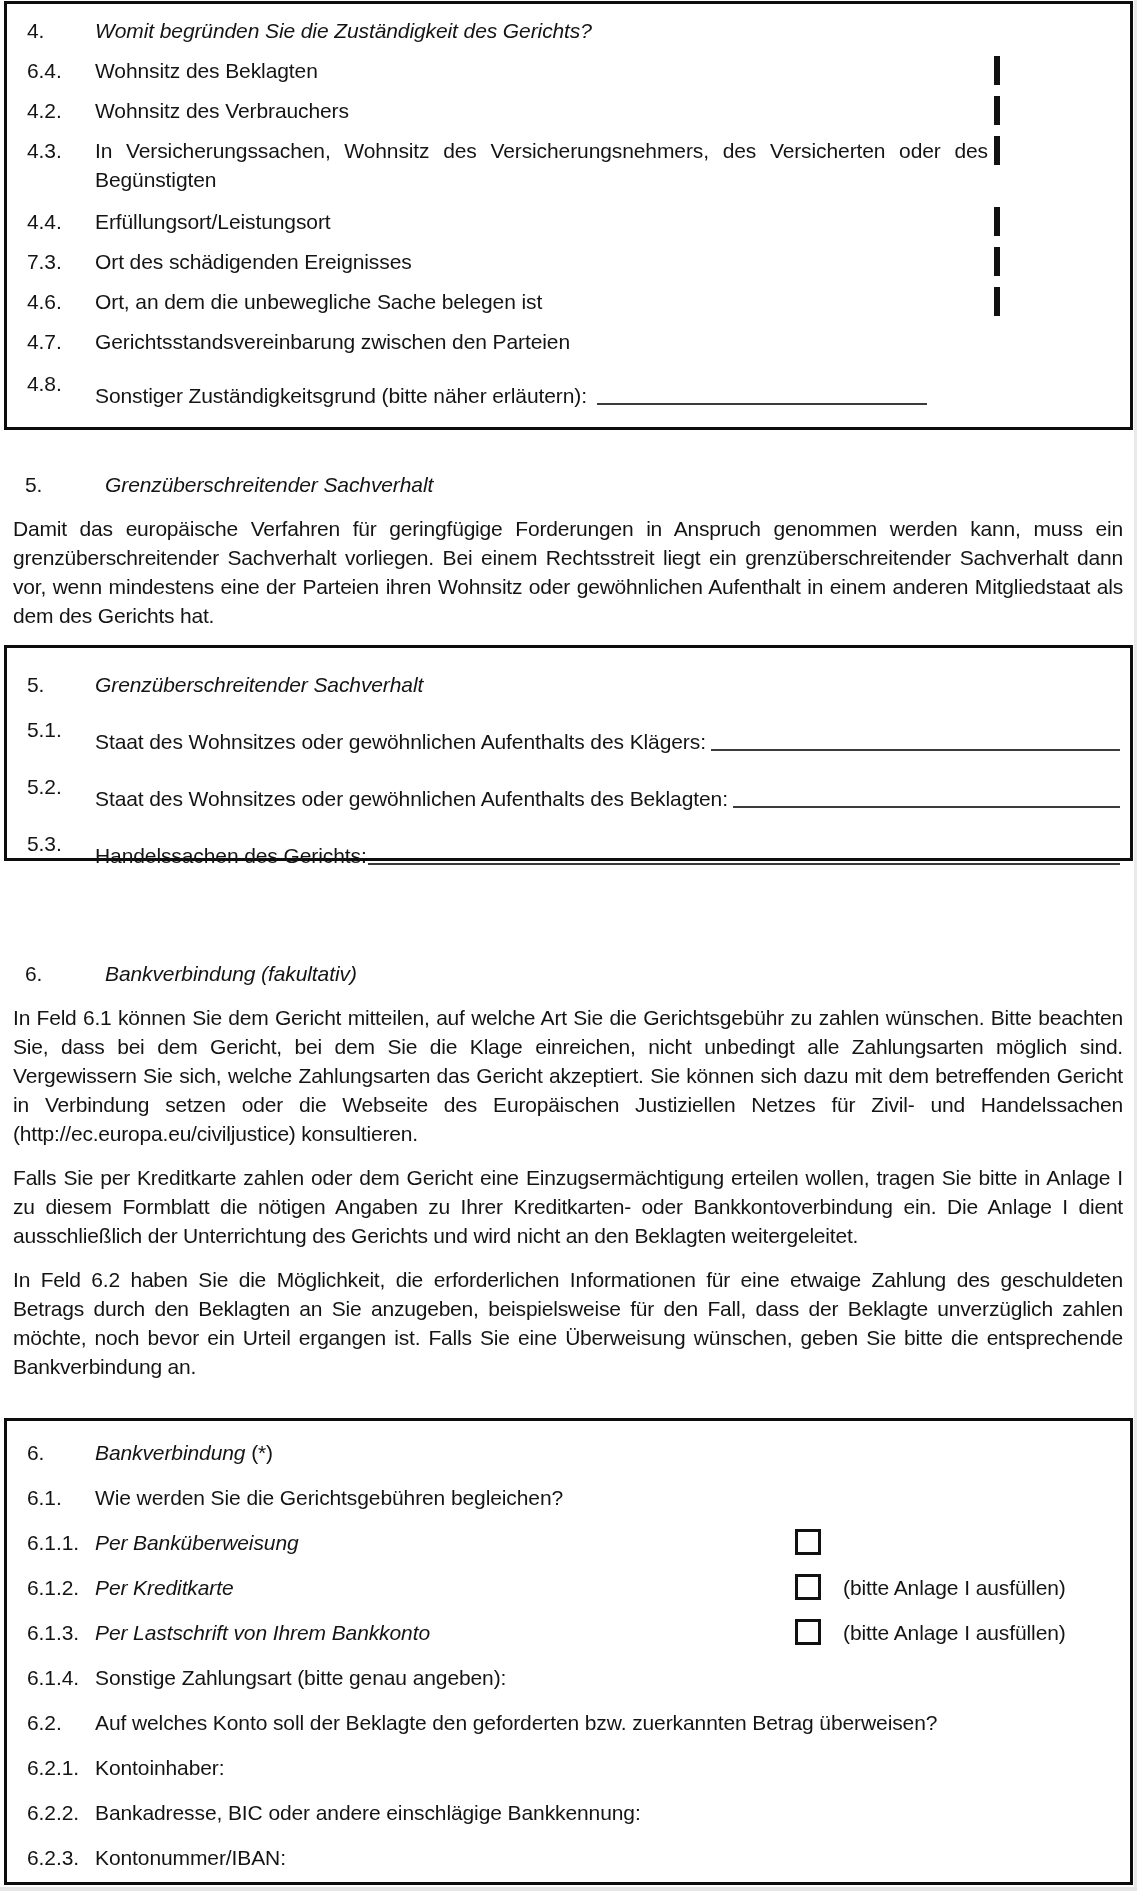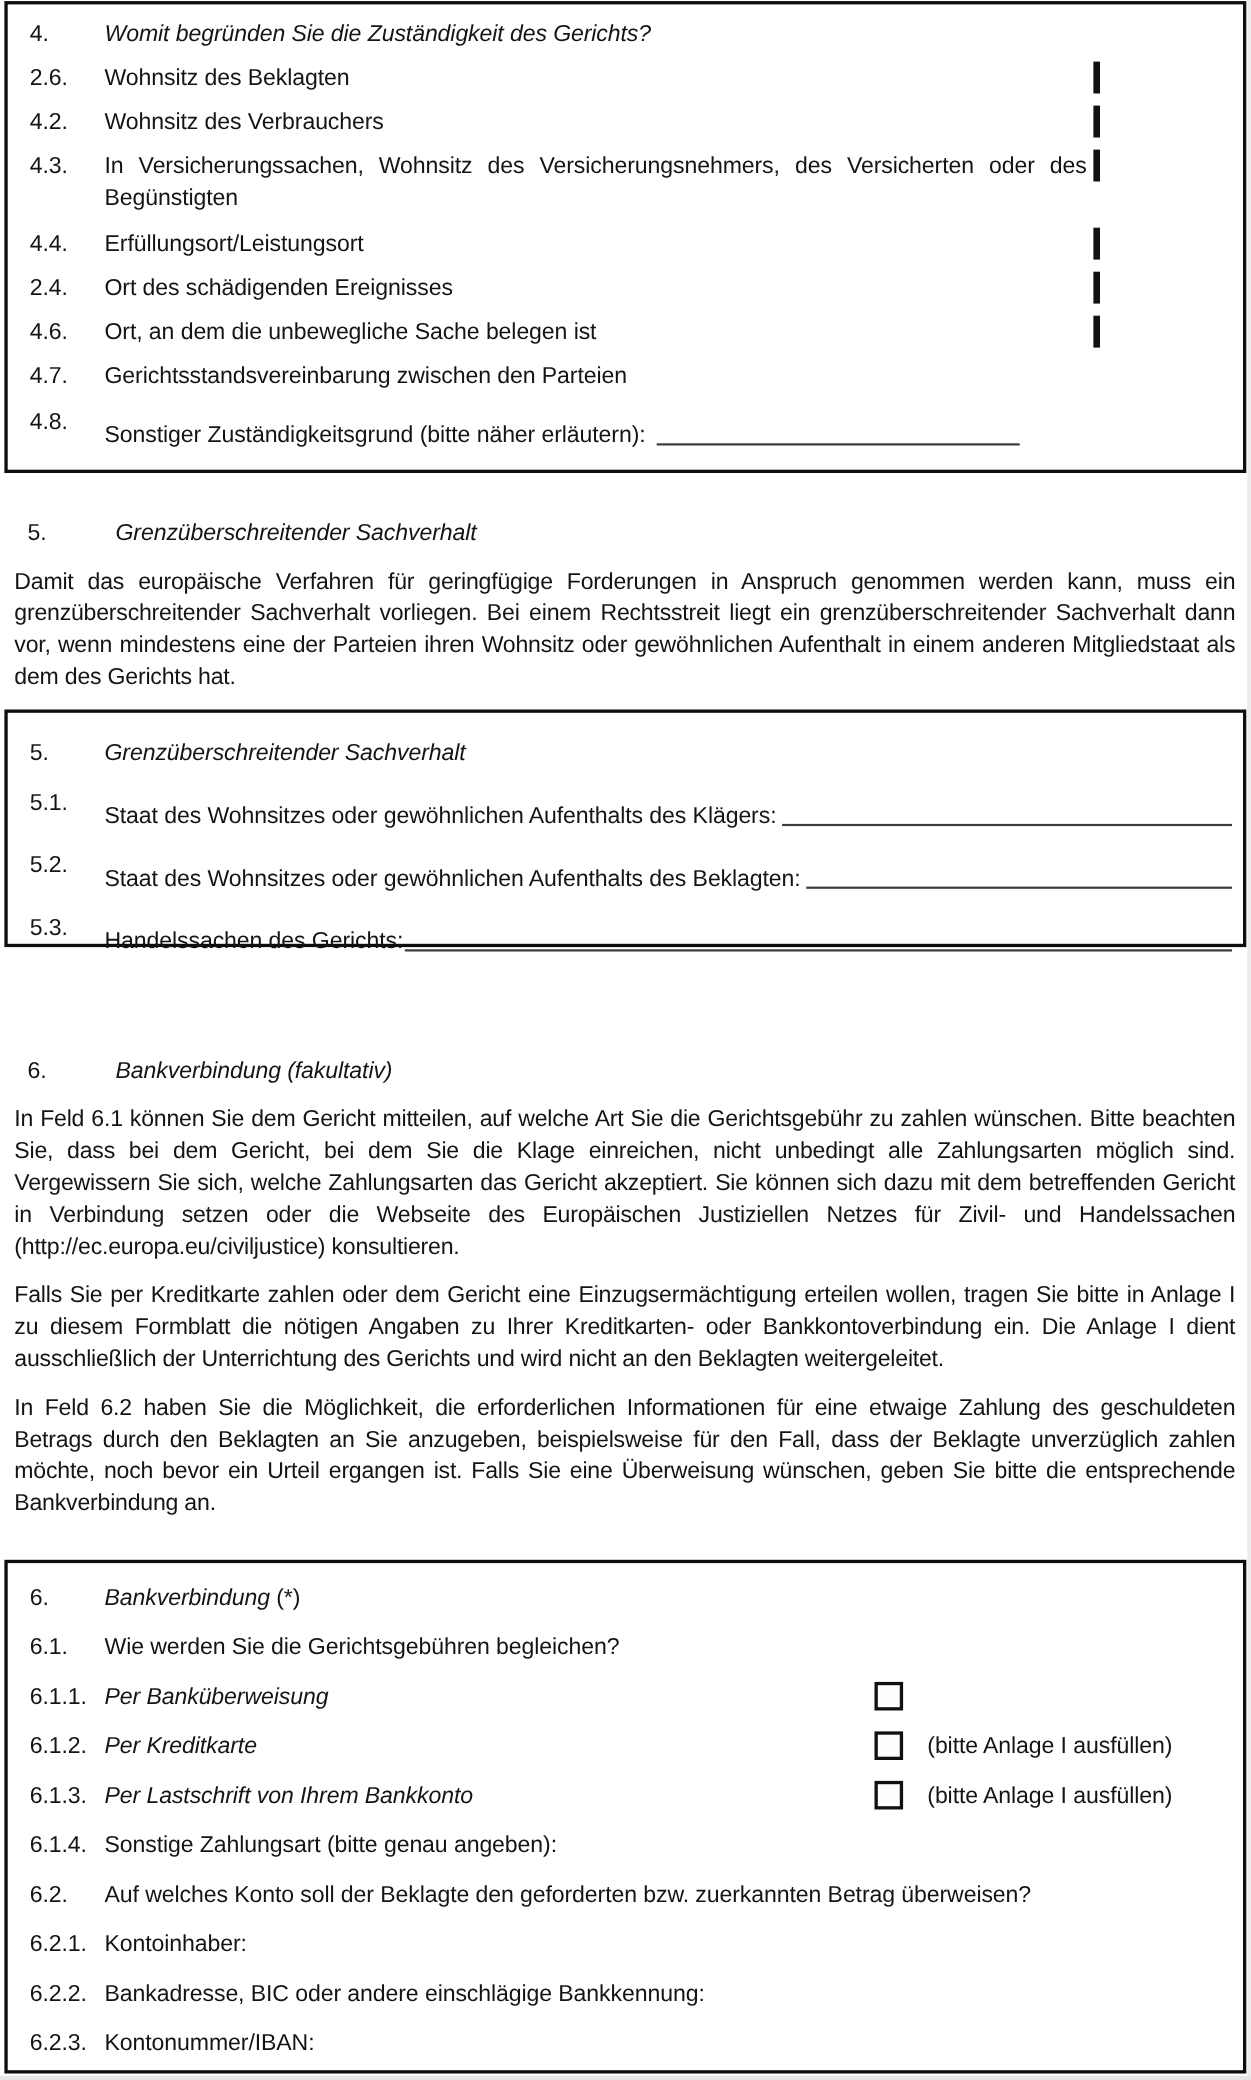--- a/index.html
+++ b/index.html
@@ -117,21 +117,21 @@
 
 <div class="page">
 
   <div class="formbox" id="box4">
     <div class="row head">
       <span class="num">4.</span>
       <span class="lbl title-it">Womit begründen Sie die Zuständigkeit des Gerichts?</span>
     </div>
 
     <div class="row">
-      <span class="num">2.6.</span>
+      <span class="num">6.4.</span>
       <span class="lbl">Wohnsitz des Beklagten</span>
       <span class="cbcol"><span class="checkbox"></span></span>
     </div>
 
     <div class="row">
       <span class="num">4.2.</span>
       <span class="lbl">Wohnsitz des Verbrauchers</span>
       <span class="cbcol"><span class="checkbox"></span></span>
     </div>
 
@@ -141,21 +141,21 @@
       <span class="cbcol"><span class="checkbox"></span></span>
     </div>
 
     <div class="row">
       <span class="num">4.4.</span>
       <span class="lbl">Erfüllungsort/Leistungsort</span>
       <span class="cbcol"><span class="checkbox"></span></span>
     </div>
 
     <div class="row">
-      <span class="num">2.4.</span>
+      <span class="num">7.3.</span>
       <span class="lbl">Ort des schädigenden Ereignisses</span>
       <span class="cbcol"><span class="checkbox"></span></span>
     </div>
 
     <div class="row">
       <span class="num">4.6.</span>
       <span class="lbl">Ort, an dem die unbewegliche Sache belegen ist</span>
       <span class="cbcol"><span class="checkbox"></span></span>
     </div>
 

